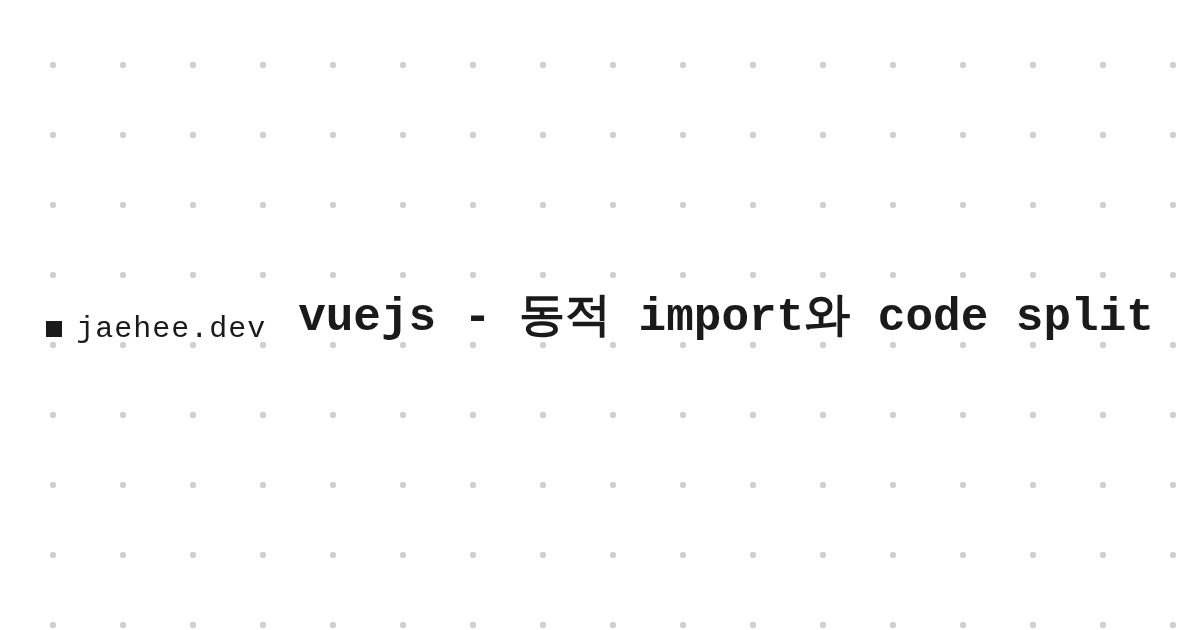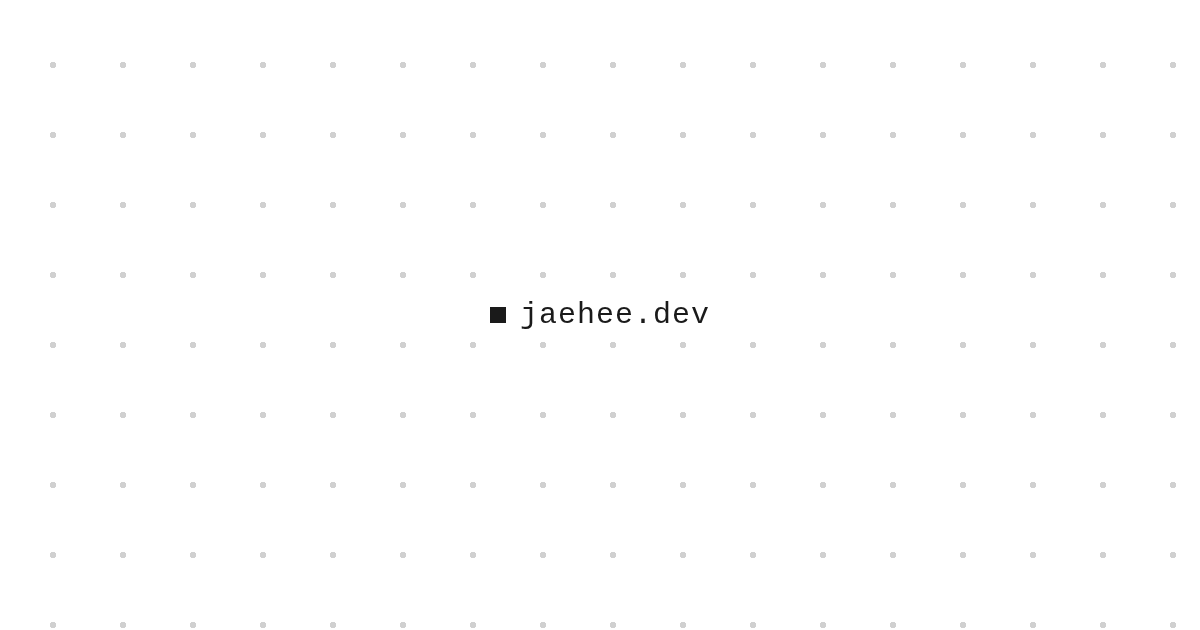--- a/index.html
+++ b/index.html
@@ -60,13 +60,14 @@
     }
   </style>
 </head>
 <body>
 
 <div class="content-wrapper">
   <div class="site-row">
     <div class="site-marker"></div>
     <div class="site-name">jaehee.dev</div>
   </div>
+  <div class="post-title">vuejs - 동적 import와 code split</div>
 </div>
 
 </body></html>

